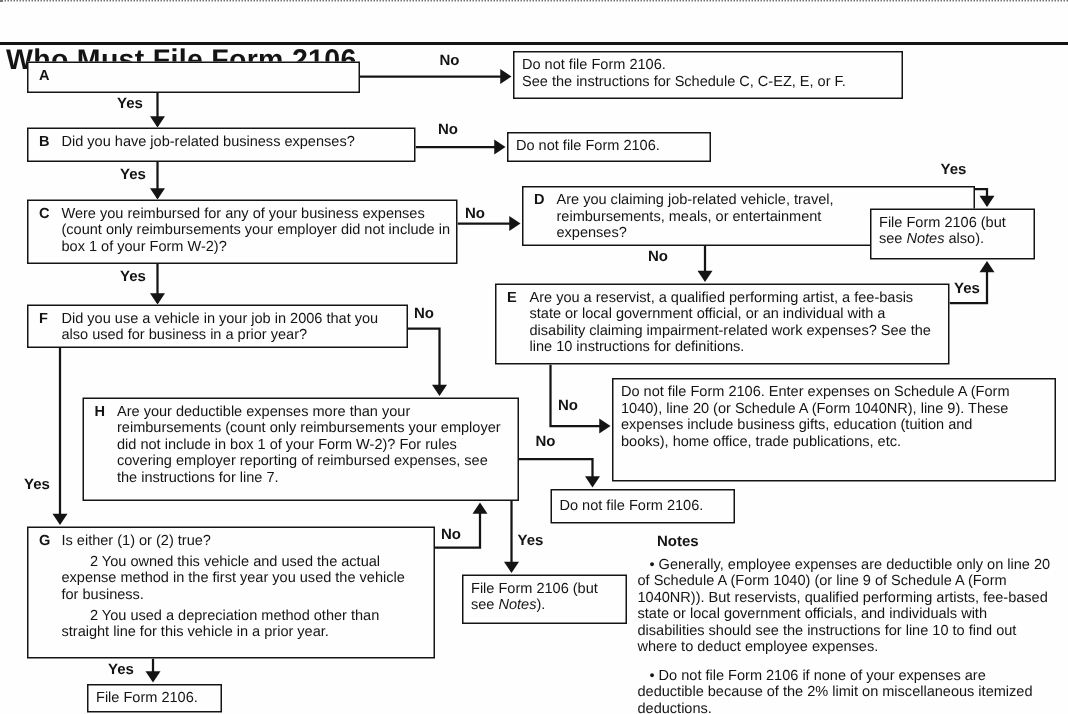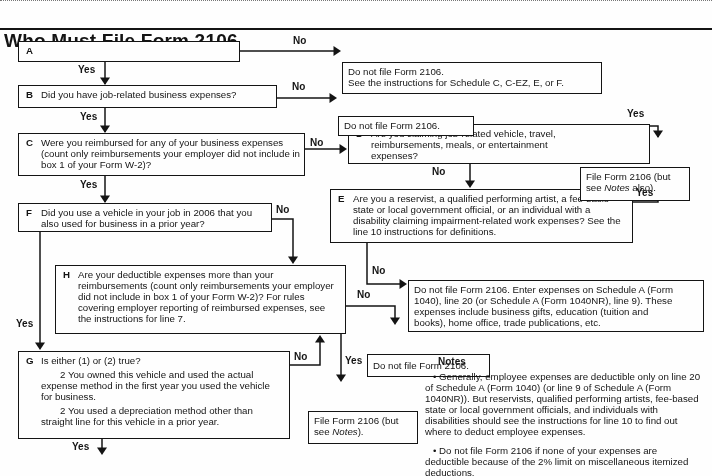--- a/index.html
+++ b/index.html
@@ -7,21 +7,21 @@
         font-family:"Liberation Sans","DejaVu Sans",sans-serif;overflow:hidden;
         border-top:1px dotted #777;}
   .title{position:absolute;left:4px;top:4px;font-size:19px;font-weight:bold;letter-spacing:.2px;margin-top:25px;}
   .title-rule{position:absolute;left:0;top:27px;width:712px;height:0;border-top:2.5px solid #141414;}
   svg.wires{position:absolute;left:0;top:0;}
   .node,.outcome{position:absolute;border:1.5px solid #141414;background:#fefefe;
         font-size:9.7px;line-height:11px;box-sizing:border-box;}
   .node{display:flex;padding:3px 4px 3px 7px;}
   .node .letter{font-weight:bold;width:15px;flex:0 0 15px;}
   .node .txt{flex:1 1 auto;}
-  .outcome{padding:3px 5px;margin-top:28px;}
+  .outcome{padding:3px 5px;}
   .lbl{position:absolute;font-size:10px;font-weight:bold;line-height:10px;}
   .gitem{margin:3px 0 0 0;text-indent:19px;}
   .notes{position:absolute;left:425px;top:355px;width:278px;font-size:9.7px;line-height:11px;}
   .notes h4{margin:0 0 4px 13px;font-size:10px;}
   .notes p{margin:0 0 8px 0;text-indent:8px;}
   i{font-style:italic;}
 </style>
 </head>
 <body>
 
@@ -118,21 +118,21 @@
   </div>
 
   <div class="outcome" style="left:338px;top:87px;width:136px;height:20px">
     <span>Do not file Form 2106.</span>
   </div>
 
   <div class="outcome" style="left:580px;top:138px;width:110px;height:34px">
     <span>File Form 2106 (but see </span><i>Notes</i><span> also).</span>
   </div>
 
-  <div class="outcome" style="left:408px;top:251px;width:296px;height:52px">
+  <div class="outcome" style="left:408px;top:251px;width:296px;height:69px">
     <span style="display:inline-block;max-width:264px">Do not file Form 2106. Enter expenses on Schedule A (Form 1040), line 20 (or Schedule A (Form 1040NR), line 9). These expenses include business gifts, education (tuition and books), home office, trade publications, etc.</span>
   </div>
 
   <div class="outcome" style="left:367px;top:325px;width:123px;height:23px;padding-top:5px">
     <span>Do not file Form 2106.</span>
   </div>
 
   <div class="outcome" style="left:308px;top:382px;width:110px;height:33px">
     <span>File Form 2106 (but see </span><i>Notes</i><span>).</span>
   </div>

